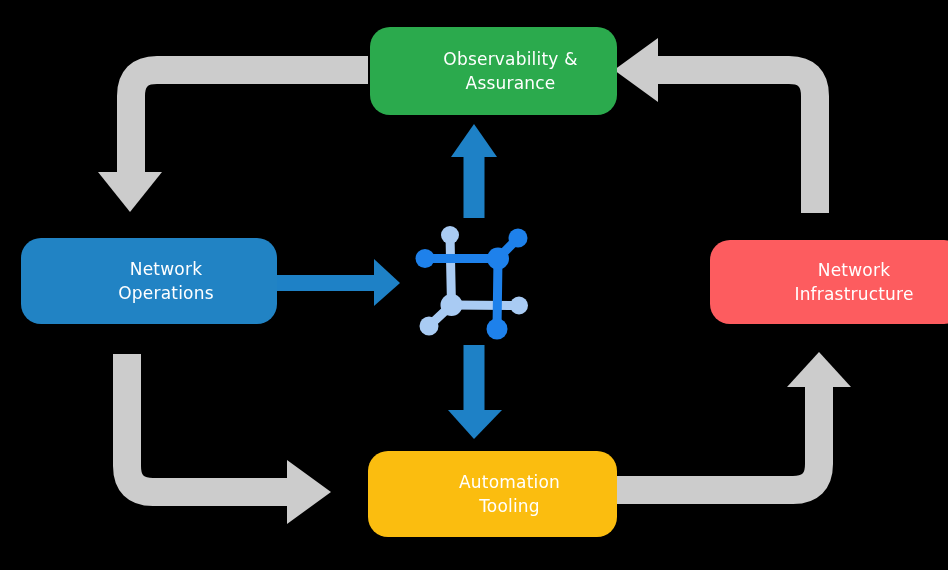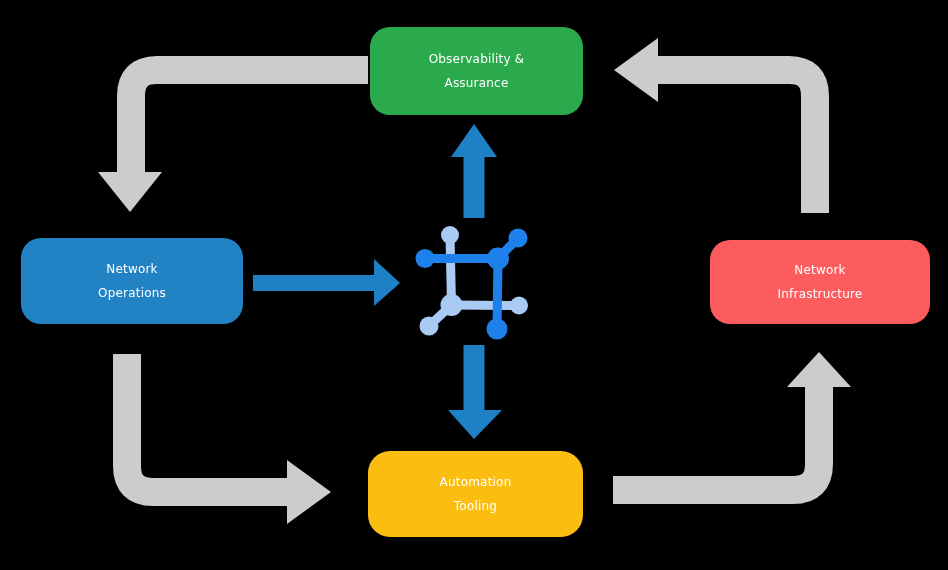--- a/index.html
+++ b/index.html
@@ -8,29 +8,30 @@
     width:948px;height:570px;
     overflow:hidden;
     font-family:"DejaVu Sans","Liberation Sans",sans-serif;
   }
   #arrows{position:absolute;left:0;top:0;}
   .node{
     position:absolute;
     display:flex;align-items:center;justify-content:center;
     text-align:center;
     border-radius:20px;
-    font-size:12px;line-height:24px;font-weight:500;
+    font-size:17px;line-height:24px;font-weight:500;
     letter-spacing:.2px;
     white-space:pre-line;
     user-select:none;
+    padding-left:34px;
   }
   .node-observability{left:370px;top:27px;width:213px;height:88px;}
   .node-operations{left:21px;top:238px;width:222px;height:86px;}
   .node-infrastructure{left:710px;top:240px;width:220px;height:84px;}
-  .node-automation{left:368px;top:451px;width:215px;height:86px;border-radius:22px;}
+  .node-automation{left:368px;top:451px;width:215px;height:86px;}
 </style>
 </head>
 <body>
 
 <div id="canvas" style="background: rgb(0, 0, 0);">
 
   <svg id="arrows" width="948" height="570" viewBox="0 0 948 570">
 
     <g>
       <path d="M 368 70 H 157 Q 131 70 131 96 V 172" fill="none" stroke-width="28" stroke="#CCCCCC"></path>

